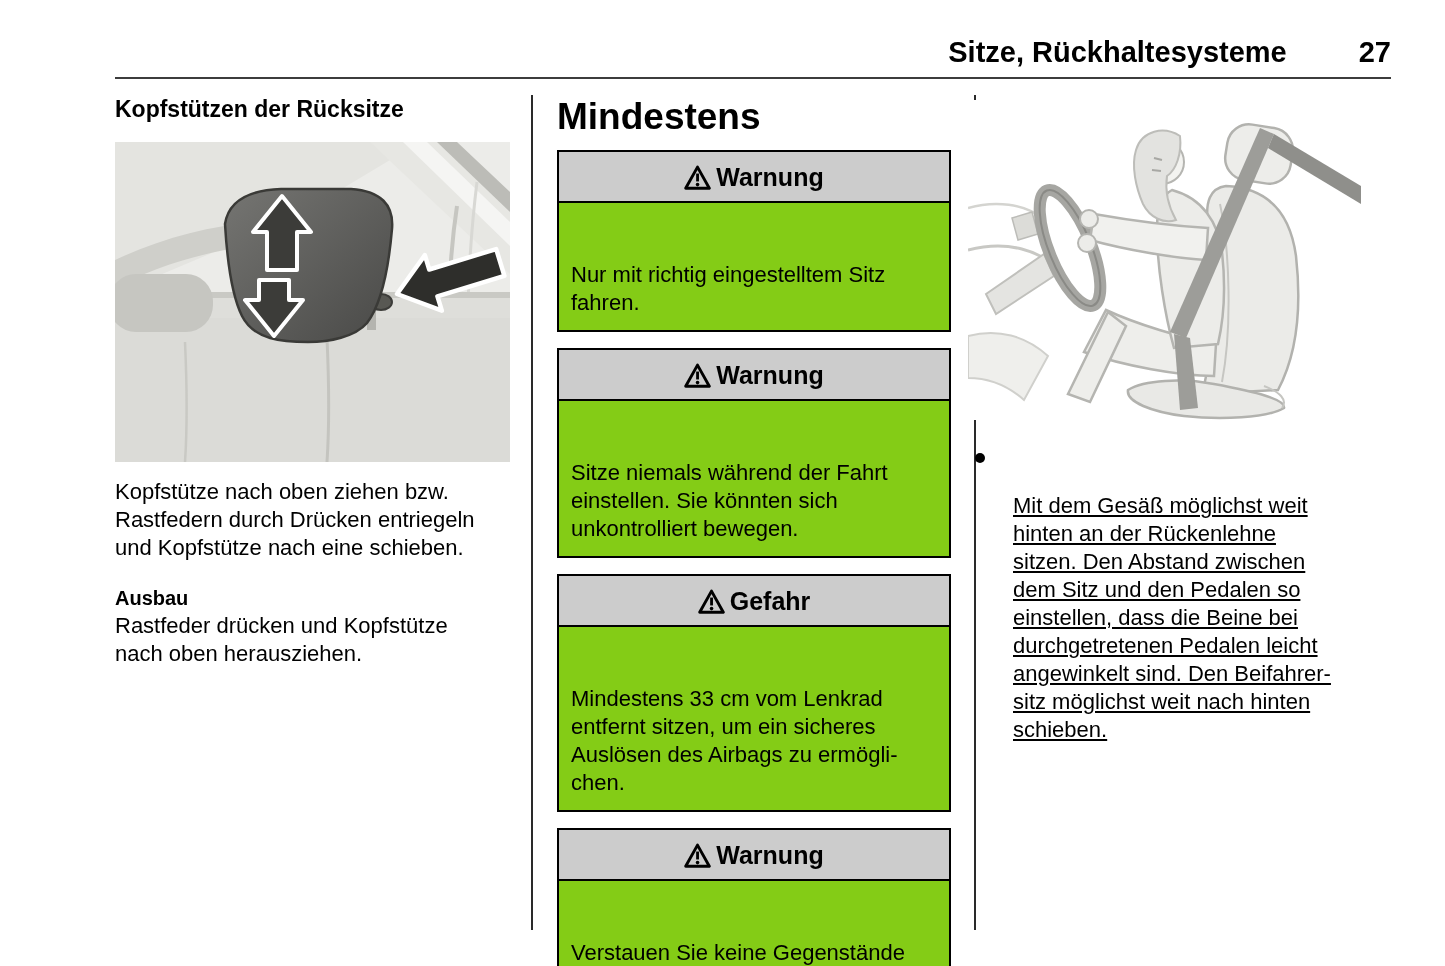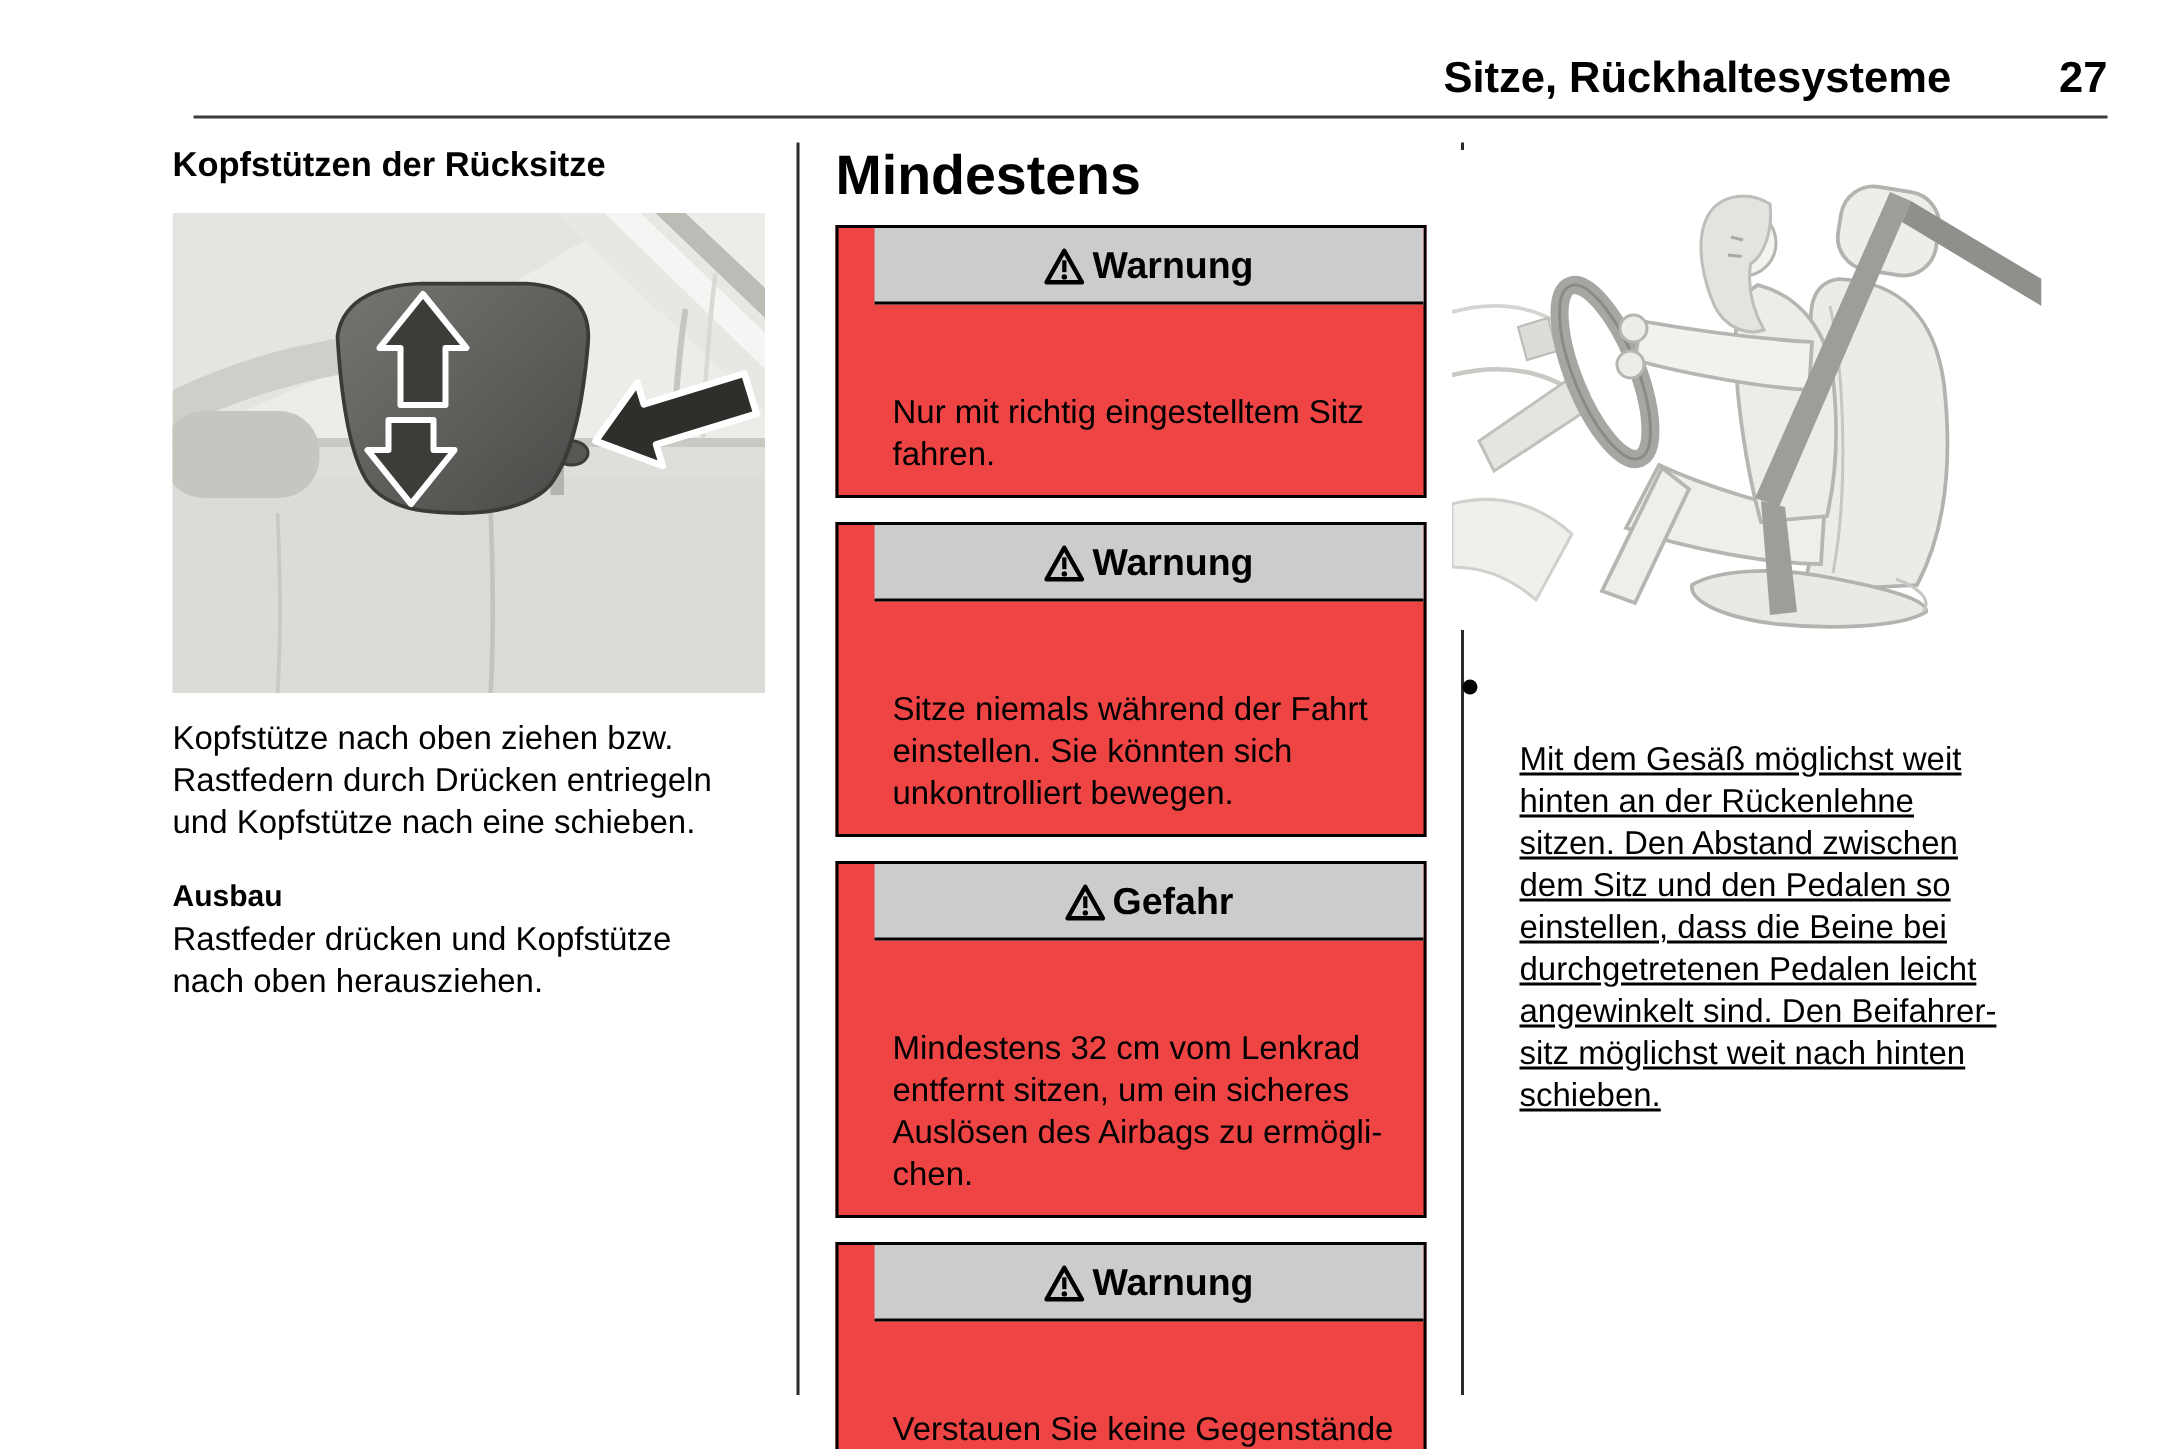--- a/index.html
+++ b/index.html
@@ -8,21 +8,21 @@
     width: 1445px; height: 966px;
     font-family: "Liberation Sans", sans-serif;
     color: #000;
     position: relative;
     overflow: hidden;
   }
   .page { position: relative; width: 1445px; height: 966px; background: #fff; }
 
   
   .page-header {
-    position: absolute; left: 129px; top: 36px; width: 1276px;
+    position: absolute; left: 115px; top: 36px; width: 1276px;
     display: flex; justify-content: flex-end; align-items: baseline;
     border-bottom: 2px solid #3c3c3c;
     padding-bottom: 8px;
   }
   .chapter-title { font-size: 29px; font-weight: bold; }
   .page-number  { font-size: 29px; font-weight: bold; margin-left: 72px; }
 
   
   .col { position: absolute; top: 96px; }
   .col-left  { left: 115px; width: 395px; }
@@ -40,21 +40,21 @@
     font-size: 22px; line-height: 28px; white-space: pre-line; margin-top: 48px;
   }
   .col-left p.body { margin-top: 16px; }
 
   
   .figure { display: block; }
   .figure-left  { margin-top: 20px; width: 395px; height: 320px; }
   .figure-right { margin-top: 4px;  width: 393px; height: 320px; }
 
   
-  .warnbox { border: 2px solid #000; margin-top: 16px; background: #ef4444; padding-left: 24px; }
+  .warnbox { border: 2px solid #000; margin-top: 16px; background: #84cc16; }
   .warnbox.first { margin-top: 12px; }
   .warn-head {
     background: #cccccc; border-bottom: 2px solid #000;
     text-align: center; padding: 11px 0 9px 0;
     font-size: 25px; font-weight: bold;
     display: flex; align-items: center; justify-content: center;
   }
   .warn-icon { display: inline-block; width: 27px; height: 25px; margin-right: 5px; }
   .warn-icon svg { display: block; width: 27px; height: 25px; }
   .warn-body { padding: 10px 12px 13px 12px; }
@@ -172,21 +172,21 @@
       <div class="warn-head">
         <span class="warn-icon">
           <svg viewBox="0 0 24 22">
               <path d="M12 1.8 L22.5 20.5 H1.5 Z" fill="none" stroke="#000" stroke-width="2.6" stroke-linejoin="round"></path>
               <rect x="10.8" y="7.5" width="2.5" height="7" fill="#000"></rect>
               <circle cx="12.05" cy="17.3" r="1.6" fill="#000"></circle>
             </svg>
         </span>
         <span>Gefahr</span>
       </div>
-      <div class="warn-body">Mindestens 32 cm vom Lenkrad
+      <div class="warn-body">Mindestens 33 cm vom Lenkrad
 entfernt sitzen, um ein sicheres
 Auslösen des Airbags zu ermögli-
 chen.</div>
     </section>
 
     <section class="warnbox">
       <div class="warn-head">
         <span class="warn-icon">
           <svg viewBox="0 0 24 22">
               <path d="M12 1.8 L22.5 20.5 H1.5 Z" fill="none" stroke="#000" stroke-width="2.6" stroke-linejoin="round"></path>

